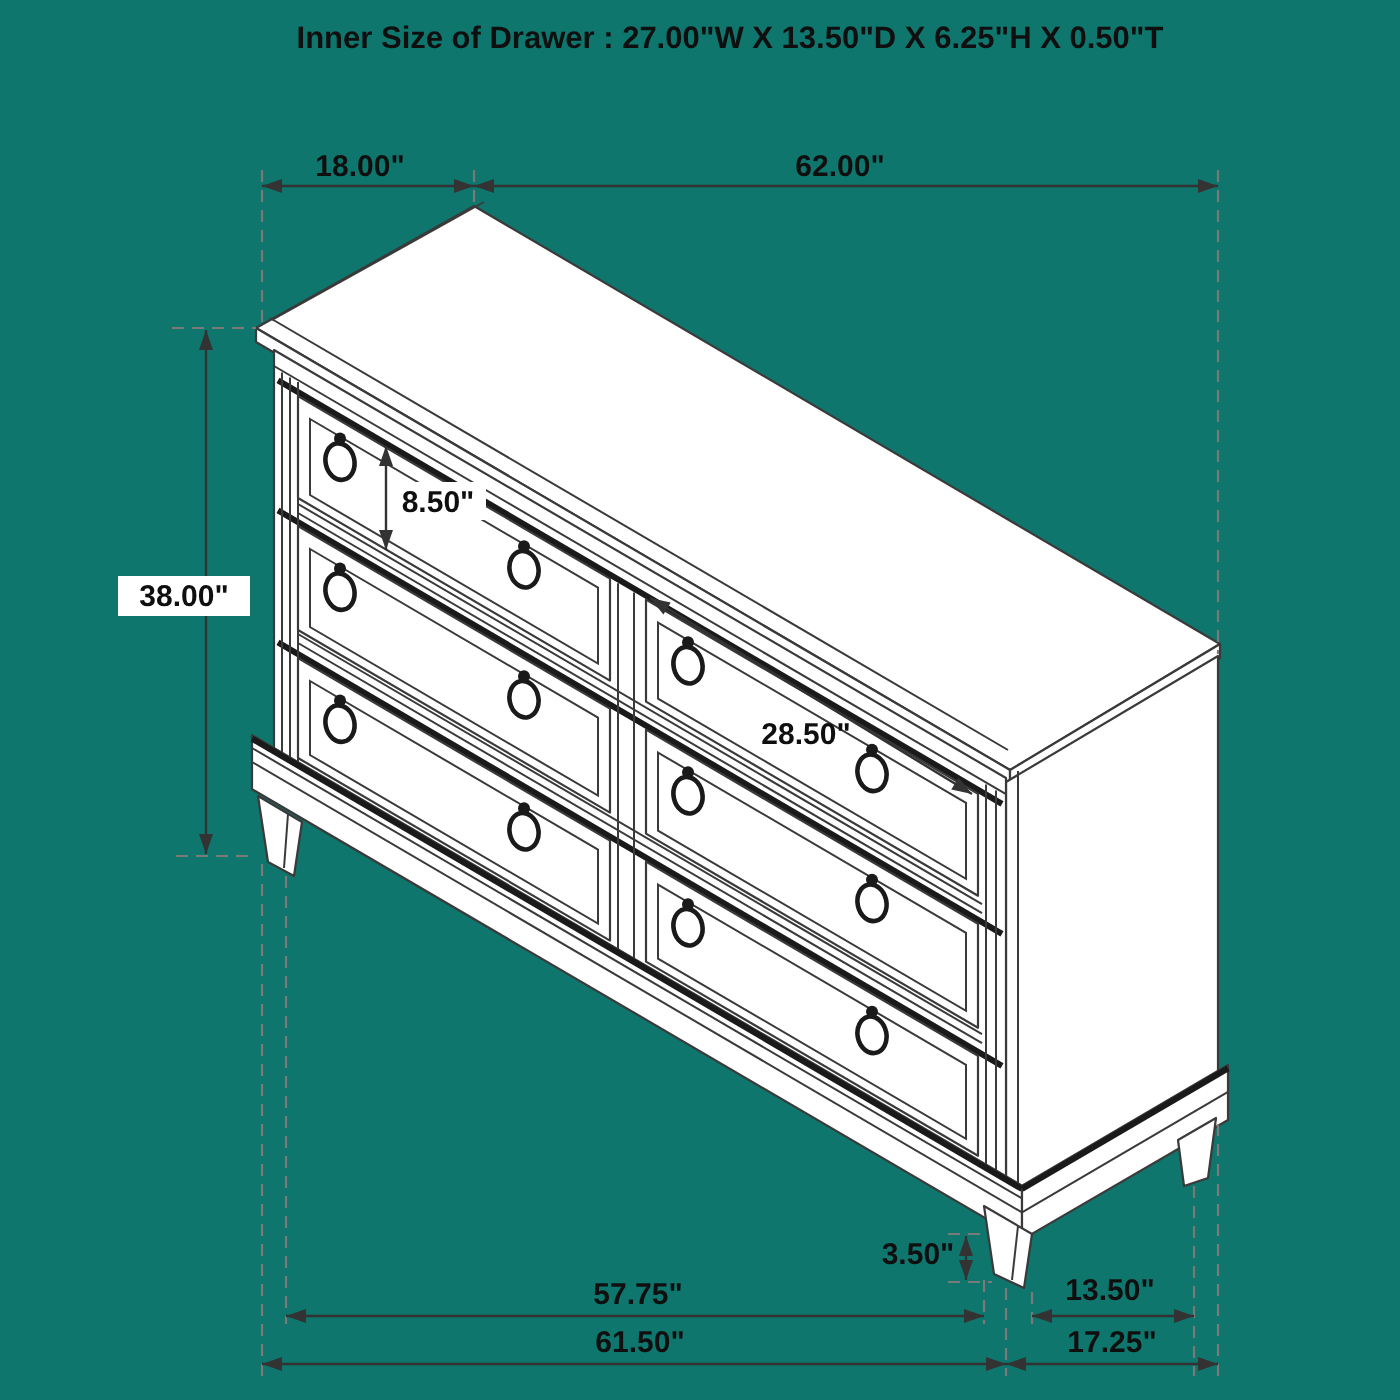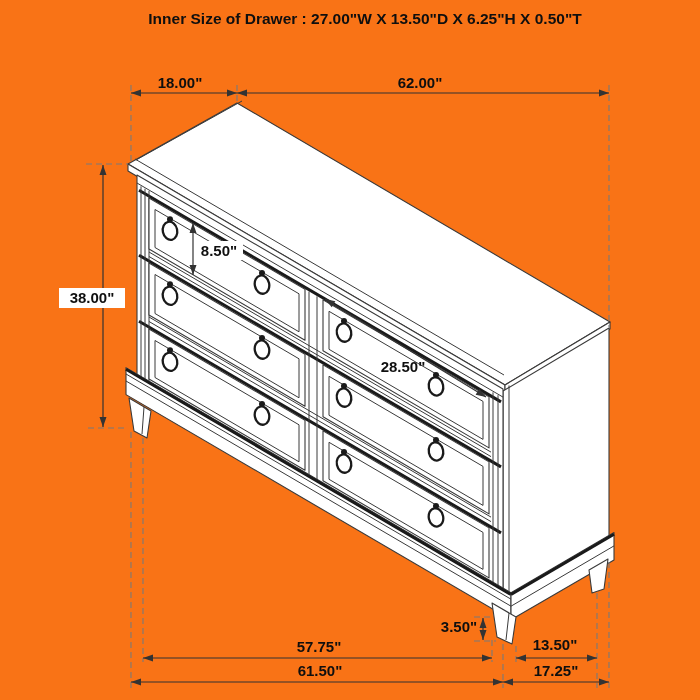--- a/index.html
+++ b/index.html
@@ -1,16 +1,16 @@
 <!DOCTYPE html>
 <html><head>
 <meta charset="utf-8">
 <style>
   html,body{margin:0;padding:0;background:#fff;}
-  .page{position:relative;width:700px;height:700px;background:#f97316;overflow:hidden;}
+  .page{position:relative;width:700px;height:700px;background:#0f766e;overflow:hidden;}
   svg{display:block;}
   
   .fw{fill:#ffffff;stroke:#3a3a3a;stroke-width:1.1;stroke-linejoin:round;}
   .ln{fill:none;stroke:#3a3a3a;stroke-width:1;}
   .dk{fill:none;stroke:#1a1a1a;stroke-width:3;}
   .dash{fill:none;stroke:#7a7a7a;stroke-width:1.1;stroke-dasharray:6 4;}
   .dim{fill:none;stroke:#333333;stroke-width:1.2;}
   .pf{fill:#1a1a1a;}
   .ring{fill:none;stroke:#1a1a1a;stroke-width:2.3;}
   .lblbg{fill:#ffffff;}

